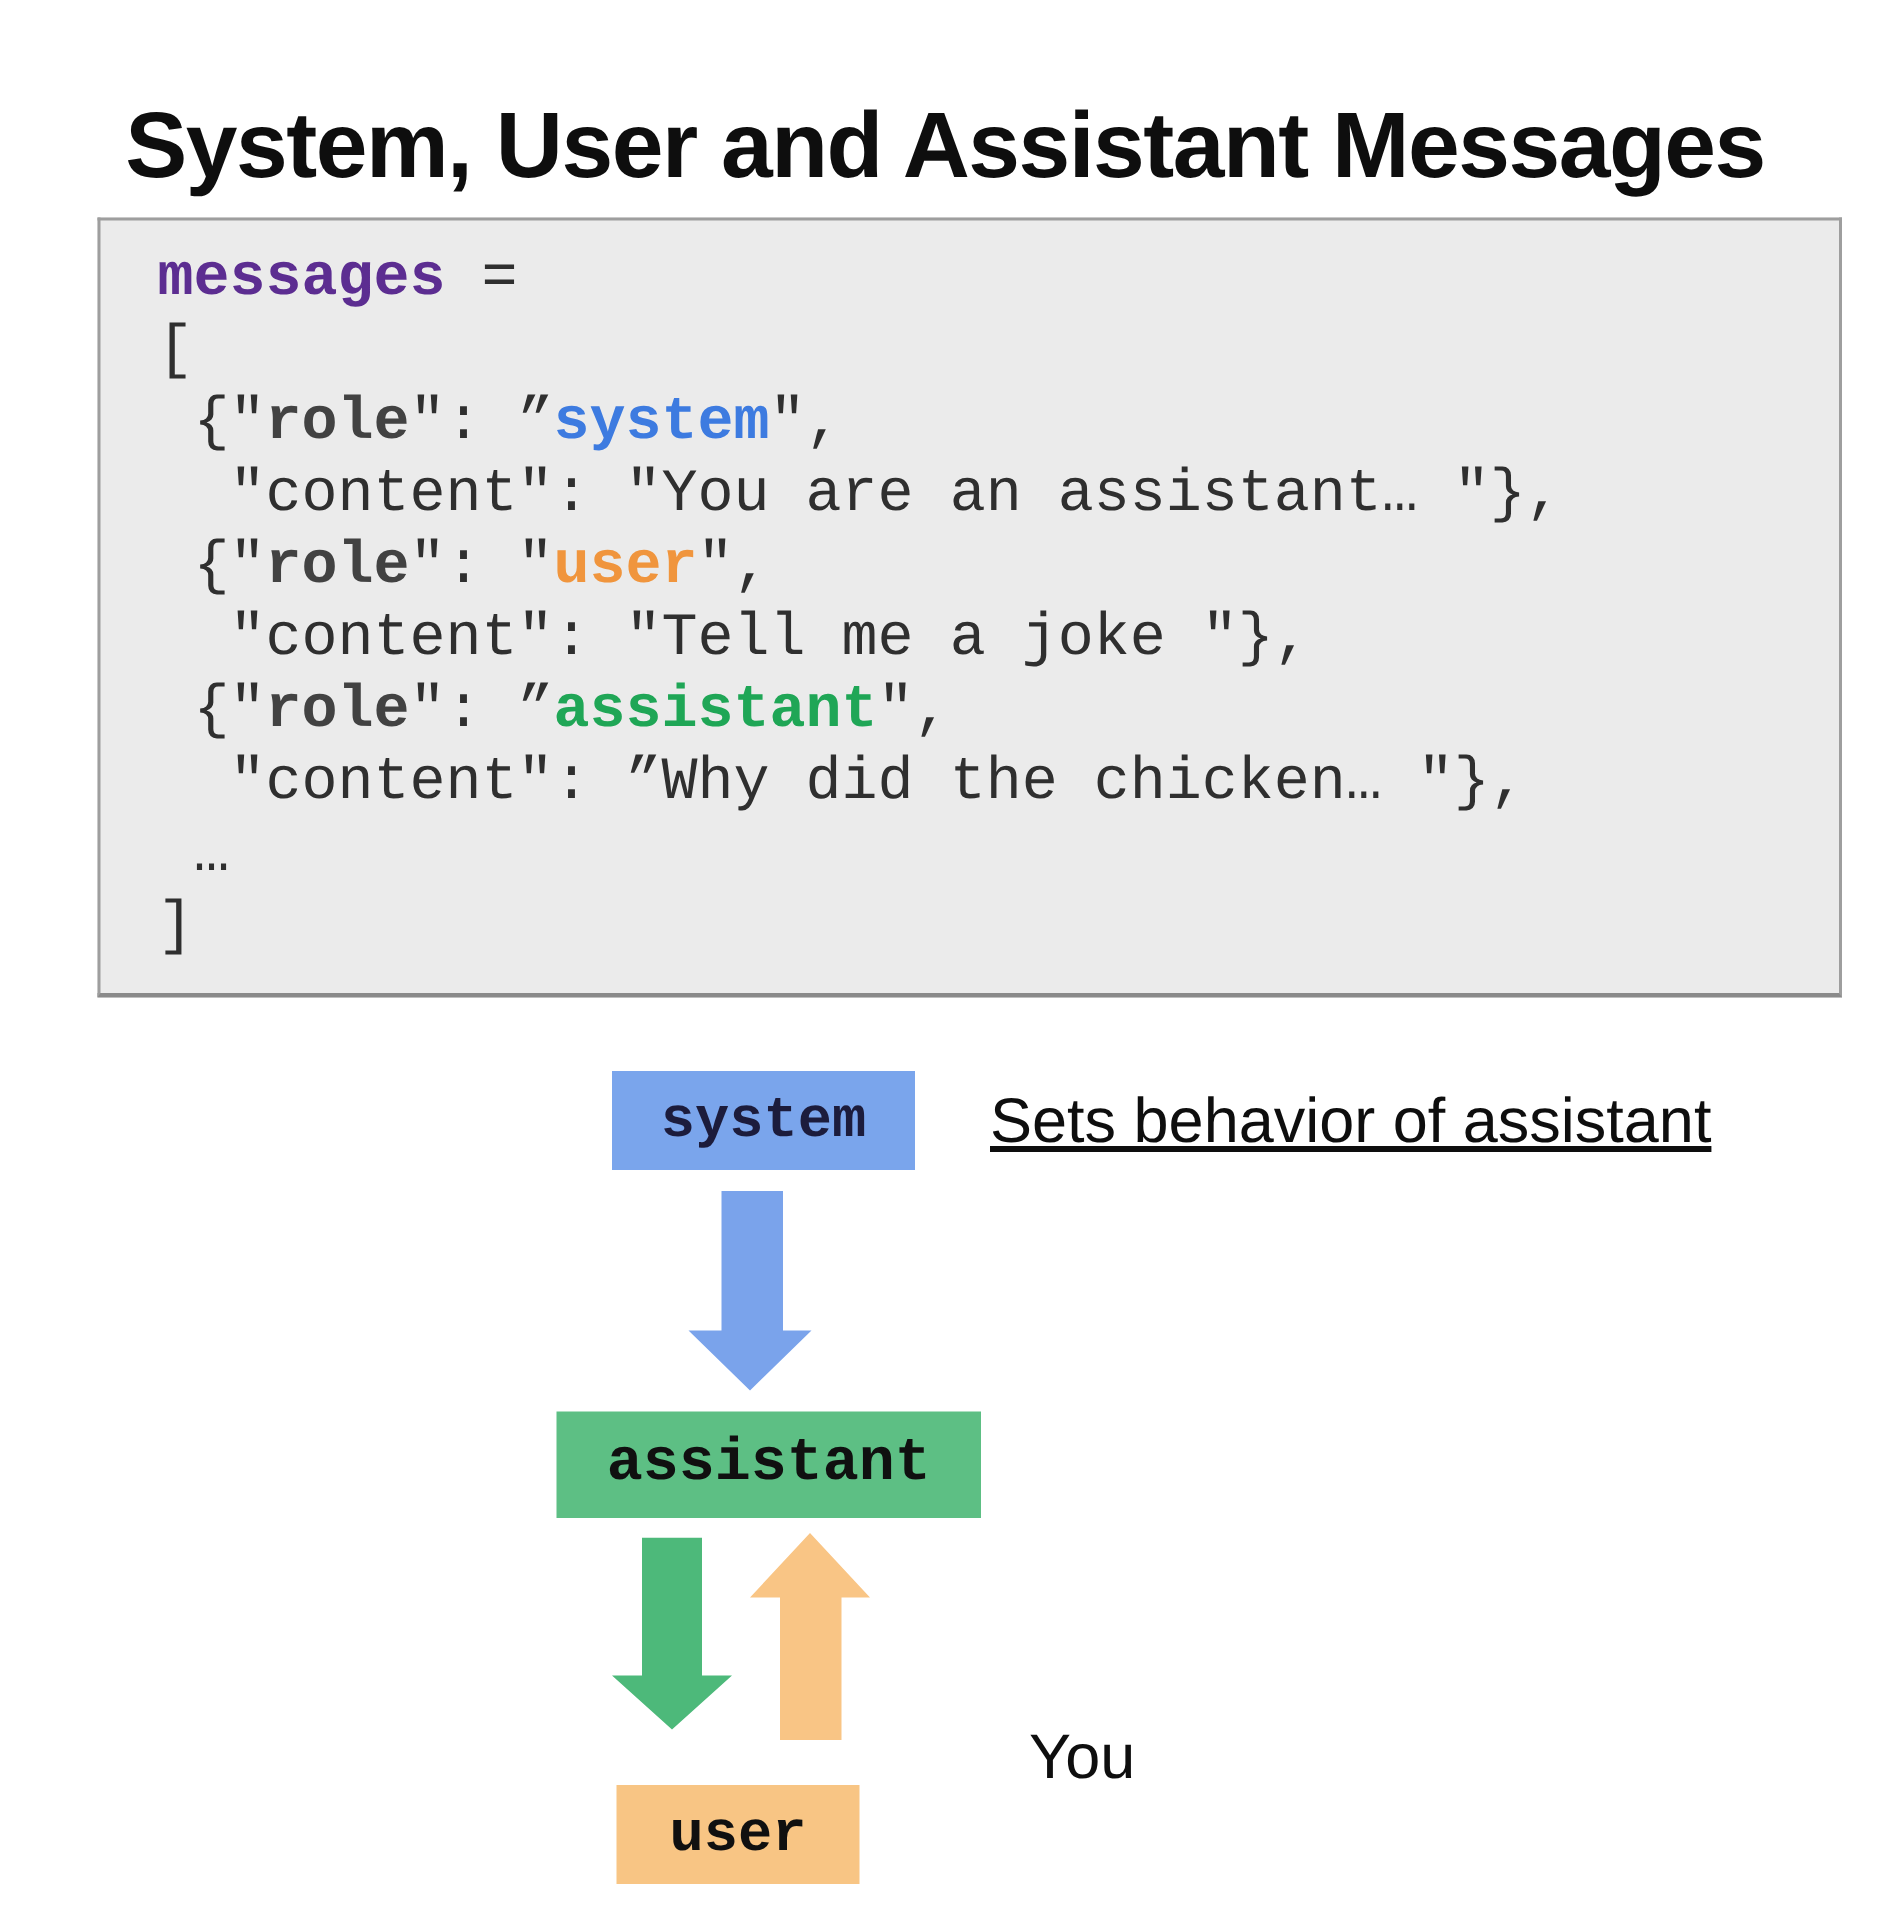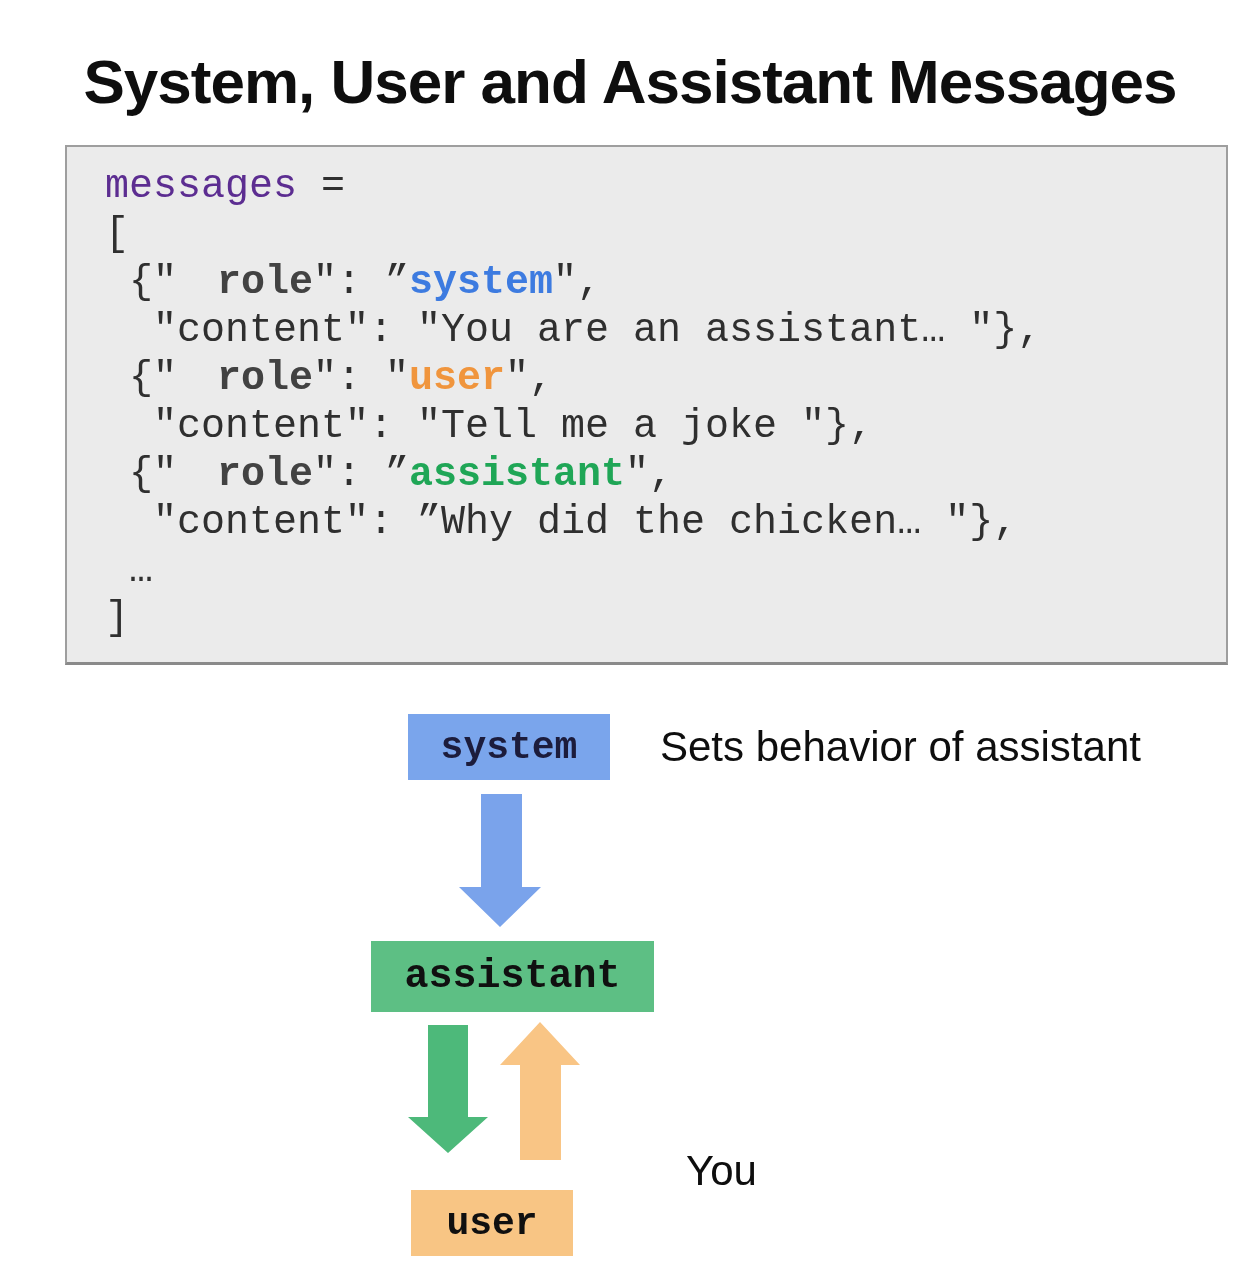--- a/index.html
+++ b/index.html
@@ -1,50 +1,50 @@
 <!DOCTYPE html>
 <html><head>
 <meta charset="utf-8">
 <style>
   html,body{margin:0;padding:0;background:#ffffff;}
   #page{position:relative;width:1260px;height:1282px;background:#ffffff;overflow:hidden;
         font-family:"Liberation Sans",sans-serif;}
 
   
-  #title{position:absolute;top:4px;left:0;width:1260px;text-align:center;
+  #title{position:absolute;top:20px;left:0;width:1260px;text-align:center;
          font-size:62px;font-weight:700;letter-spacing:-1px;color:#0e0e0e;}
 
   
   #code-panel{position:absolute;left:65px;top:145px;width:1163px;height:520px;
               box-sizing:border-box;background:#ebebeb;border:2px solid #9e9e9e;
               border-bottom:3px solid #8a8a8a;}
   #code-content{position:absolute;left:38px;top:16px;
                 font-family:"Liberation Mono",monospace;
                 font-size:40px;line-height:48px;color:#2f2f2f;}
   .code-line{white-space:pre;}
-  .s-purple-bold{color:#5c2d91;font-weight:400;text-align:center;}
-  .s-key-bold{color:#424242;font-weight:700;margin-left:40px;}
+  .s-purple-bold{color:#5c2d91;font-weight:700;text-align:center;}
+  .s-key-bold{color:#424242;font-weight:700;}
   .s-blue-bold{color:#3d7be0;font-weight:700;}
   .s-orange-bold{color:#f0953d;font-weight:700;}
   .s-green-bold{color:#1fa656;font-weight:700;}
 
   
   .node{position:absolute;display:flex;align-items:center;justify-content:center;
         font-family:"Liberation Mono",monospace;font-weight:700;color:#101010;}
   #node-system{left:408px;top:714px;width:202px;height:66px;background:#7aa5ec;
                font-size:38px;color:#1c1c3c;}
   #node-assistant{left:371px;top:941px;width:283px;height:71px;background:#5dbf84;
                   font-size:40px;}
   #node-user{left:411px;top:1190px;width:162px;height:66px;background:#f8c584;
              font-size:38px;}
 
   
   .annotation{position:absolute;display:flex;align-items:center;
               font-size:42px;color:#0e0e0e;}
-  #annotation-system{left:660px;top:714px;height:66px;}
+  #annotation-system{left:660px;top:714px;height:66px;text-decoration:underline;}
   #annotation-assistant{left:686px;top:941px;height:71px;}
   #annotation-user{left:686px;top:1138px;height:66px;}
 
   
   .arrow{position:absolute;}
   #arrow-system-to-assistant{left:458px;top:794px;}
   #arrow-assistant-to-user{left:407px;top:1025px;}
   #arrow-user-to-assistant{left:500px;top:1022px;}
 </style>
 </head>

